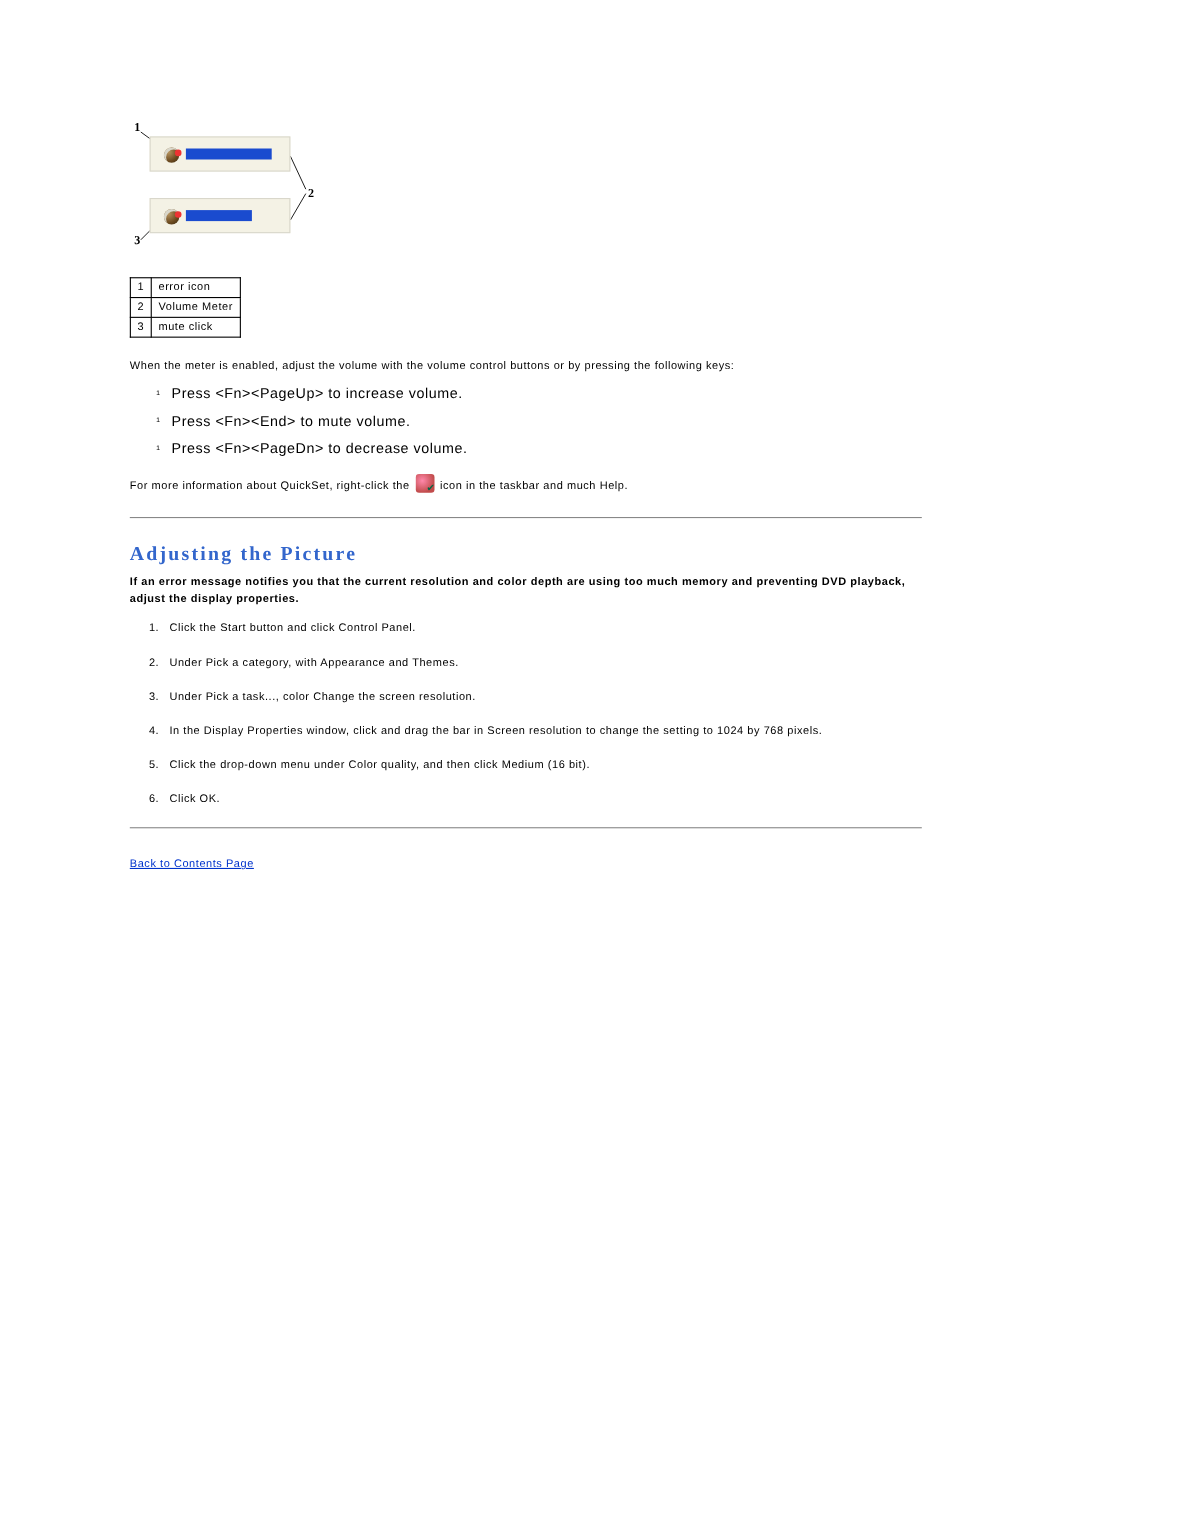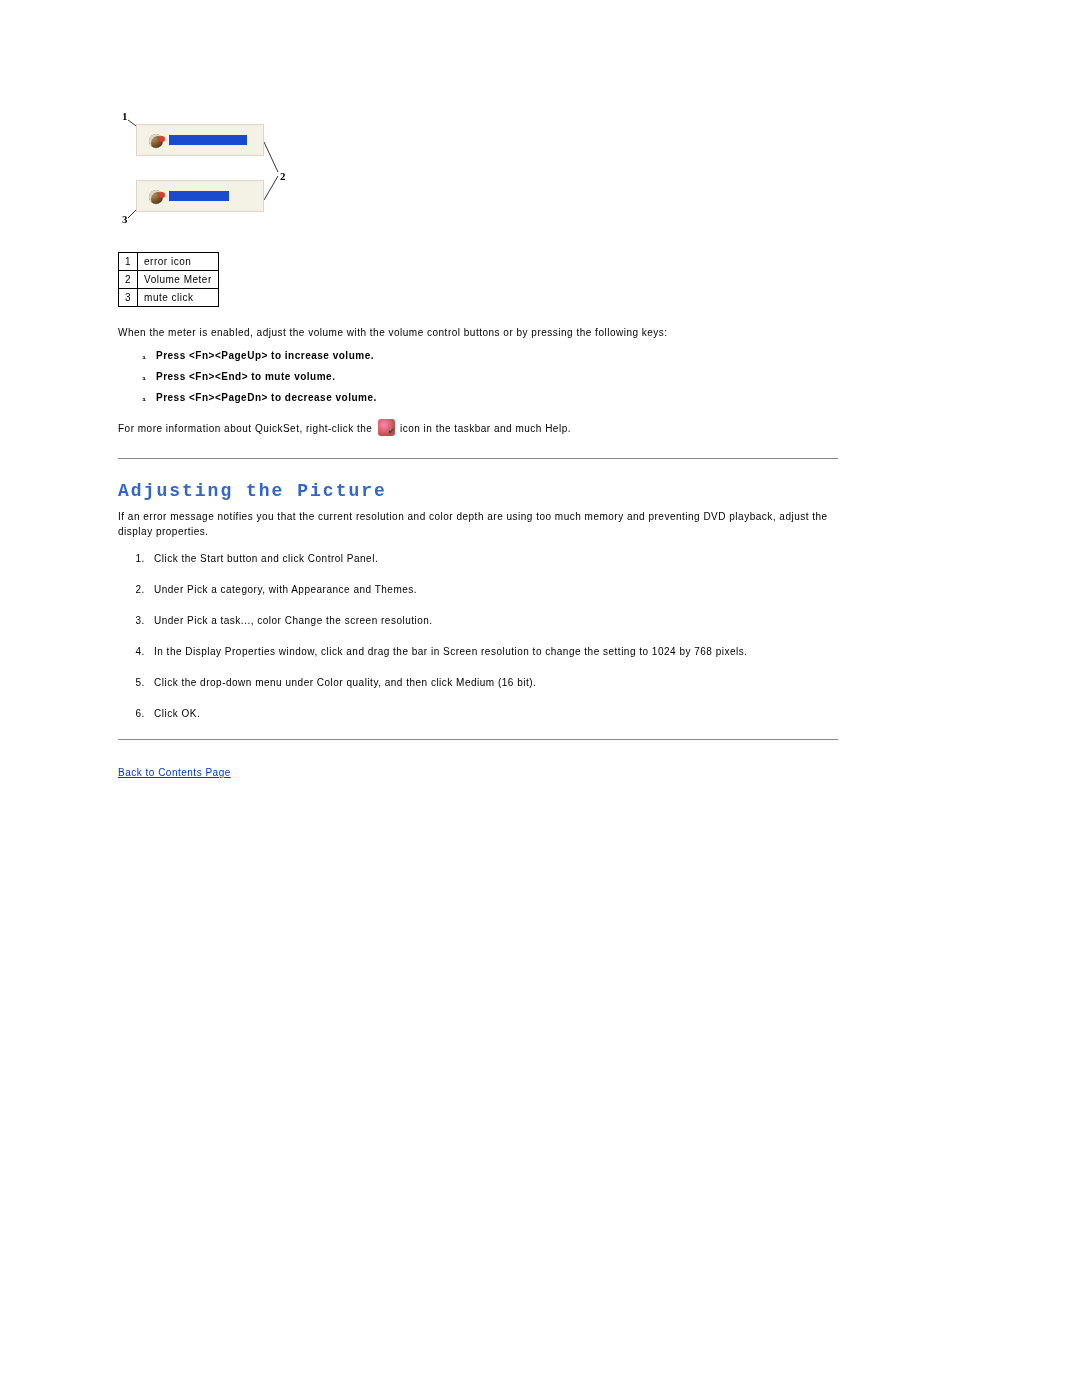--- a/index.html
+++ b/index.html
@@ -90,23 +90,22 @@
   p.body {
     font-size: 10px;
     letter-spacing: 0.5px;
     margin: 18px 0 0 0;
     line-height: 1.5;
   }
   ul.keys {
     list-style: none;
     padding: 0;
     margin: 10px 0 10px 28px;
-    font-size: 10px;
-    letter-spacing: 0.5px;
-    font-weight: bold;
+    font-size: 13px;
+    letter-spacing: 0.5px;
   }
   ul.keys li {
     margin: 10px 0;
     padding-left: 10px;
     position: relative;
   }
   ul.keys li::before {
     content: "₁";
     position: absolute;
     left: -4px;
@@ -131,21 +130,21 @@
     color:#064;
     right:-1px;
     bottom:-2px;
   }
   hr.sep {
     margin: 20px 0 22px 0;
     border: none;
     border-top: 1px solid #888;
   }
   h2.section {
-    font-family: Liberation Mono, monospace;
+    font-family: Liberation Serif, serif;
     font-size: 18px;
     font-weight: bold;
     letter-spacing: 2px;
     color: #3366cc;
     margin: 0 0 8px 0;
   }
   ol.steps {
     font-size: 10px;
     letter-spacing: 0.5px;
     margin: 14px 0 14px 18px;
@@ -216,21 +215,21 @@
   <p class="body">
     <span>For more information about QuickSet, right-click the</span>
     <span class="inline-icon"></span>
     <span>icon in the taskbar and much Help.</span>
   </p>
 
   <hr class="sep">
 
   <h2 class="section">Adjusting the Picture</h2>
 
-  <p class="body" style="margin-top:8px;">If an error message notifies you that the current resolution and color depth are using too much memory and preventing DVD playback, adjust the display properties.</p>
+  <p class="body" style="margin-top:8px;font-weight:bold;">If an error message notifies you that the current resolution and color depth are using too much memory and preventing DVD playback, adjust the display properties.</p>
 
   <ol class="steps">
     <li>Click the Start button and click Control Panel.</li>
     <li>Under Pick a category, with Appearance and Themes.</li>
     <li>Under Pick a task..., color Change the screen resolution.</li>
     <li>In the Display Properties window, click and drag the bar in Screen resolution to change the setting to 1024 by 768 pixels.</li>
     <li>Click the drop-down menu under Color quality, and then click Medium (16 bit).</li>
     <li>Click OK.</li>
   </ol>
 

